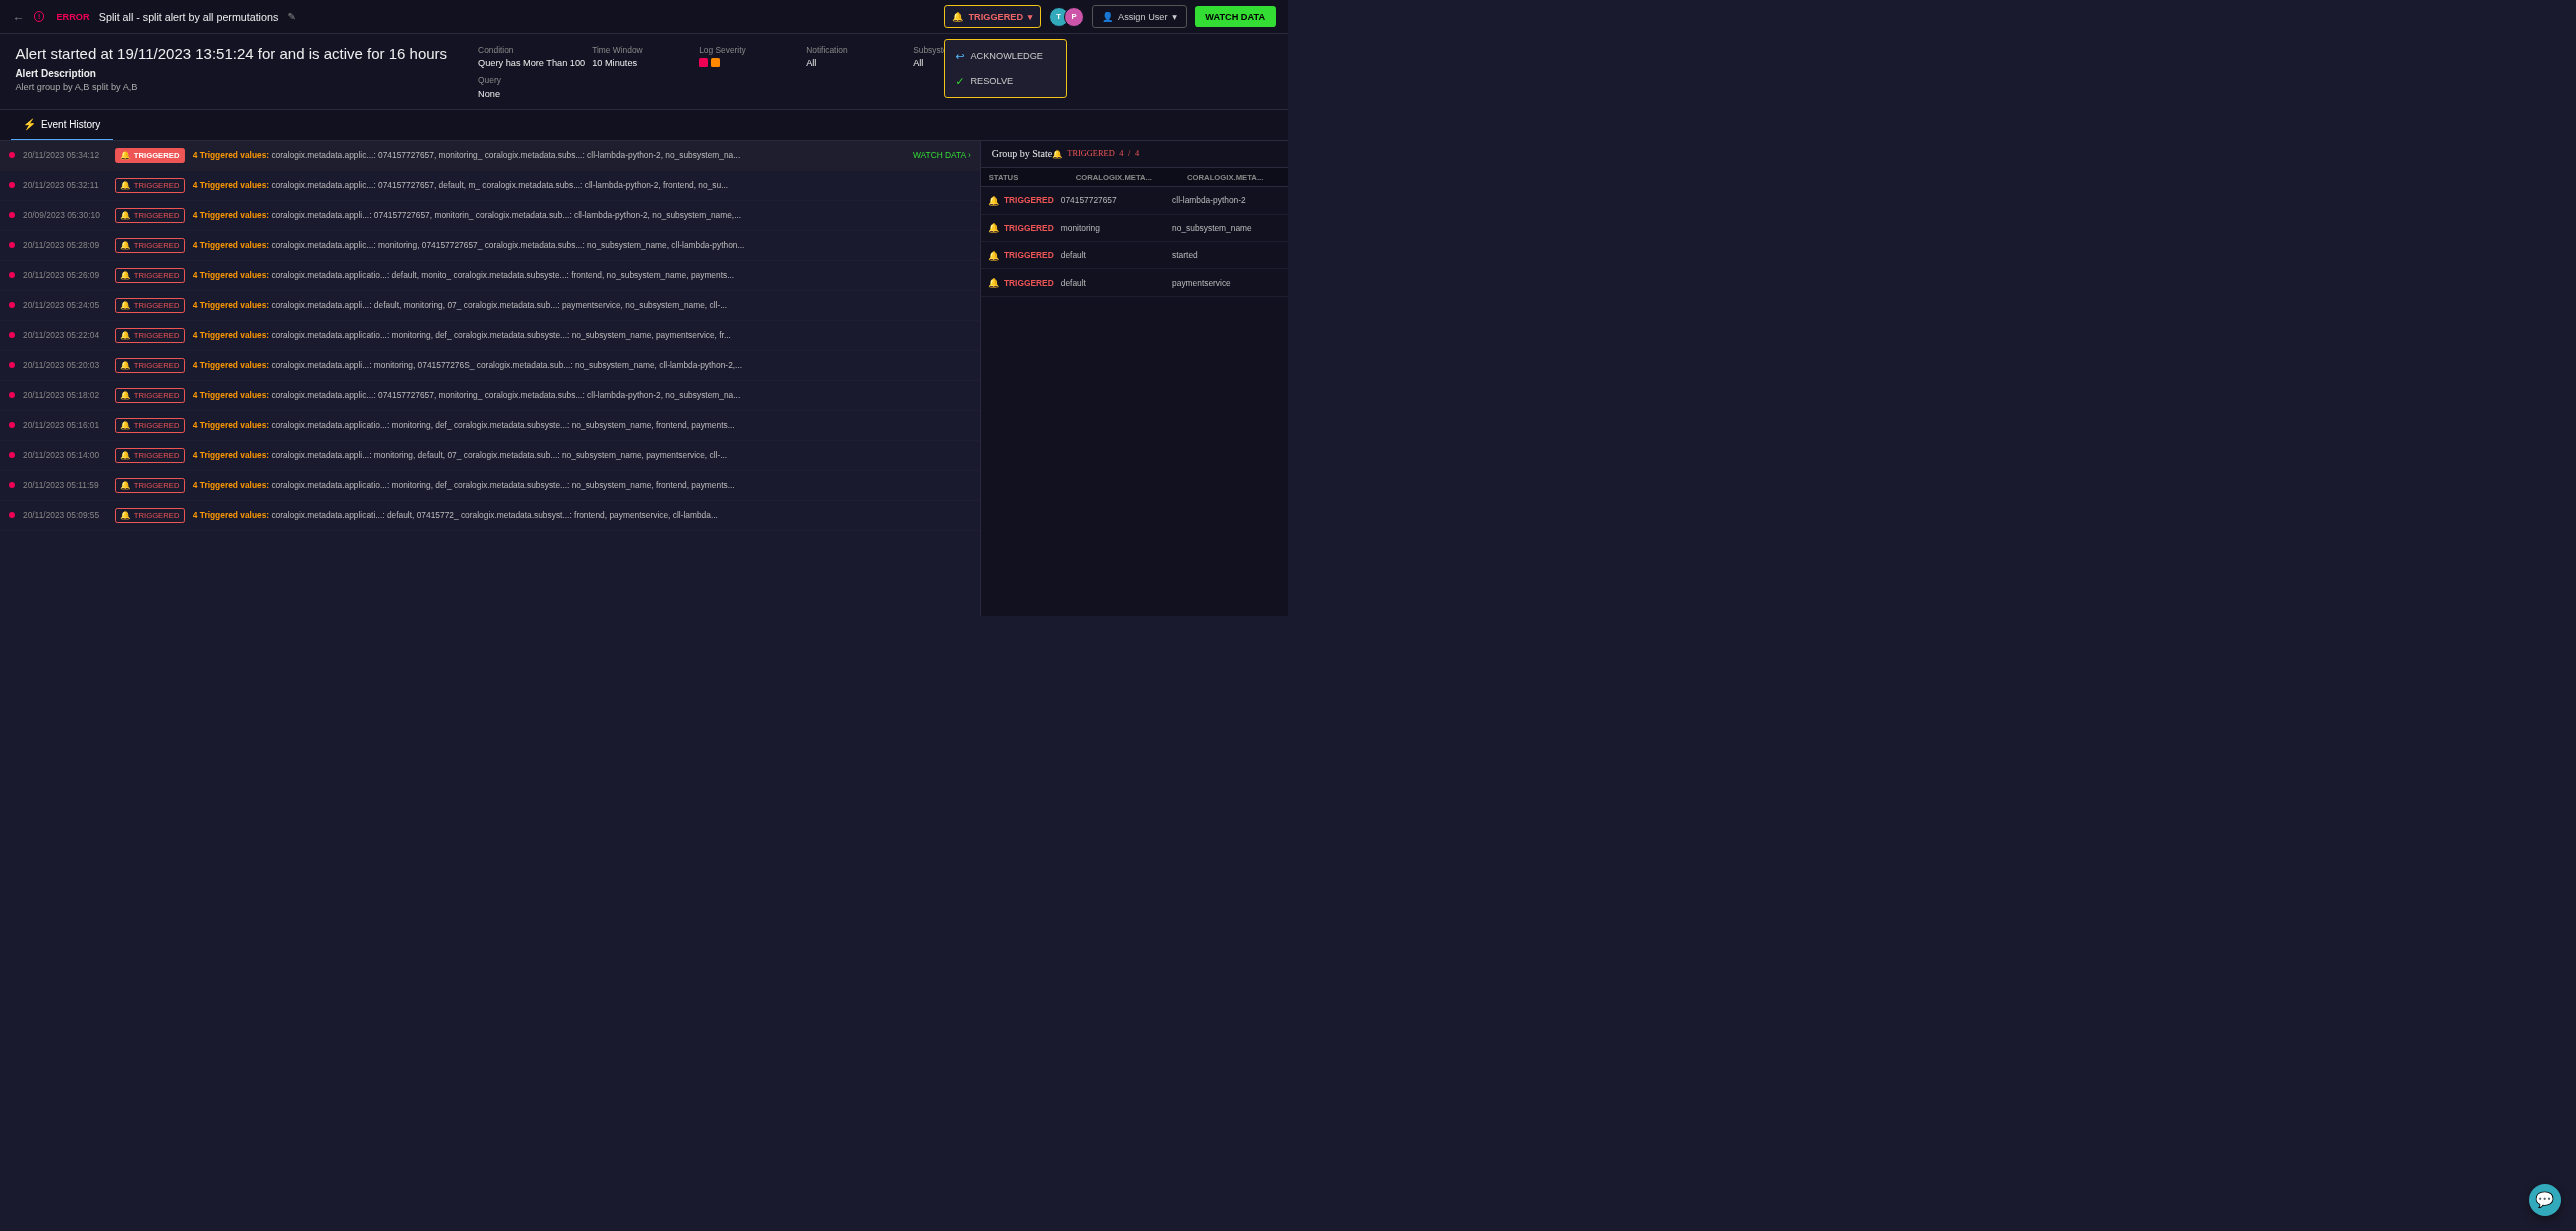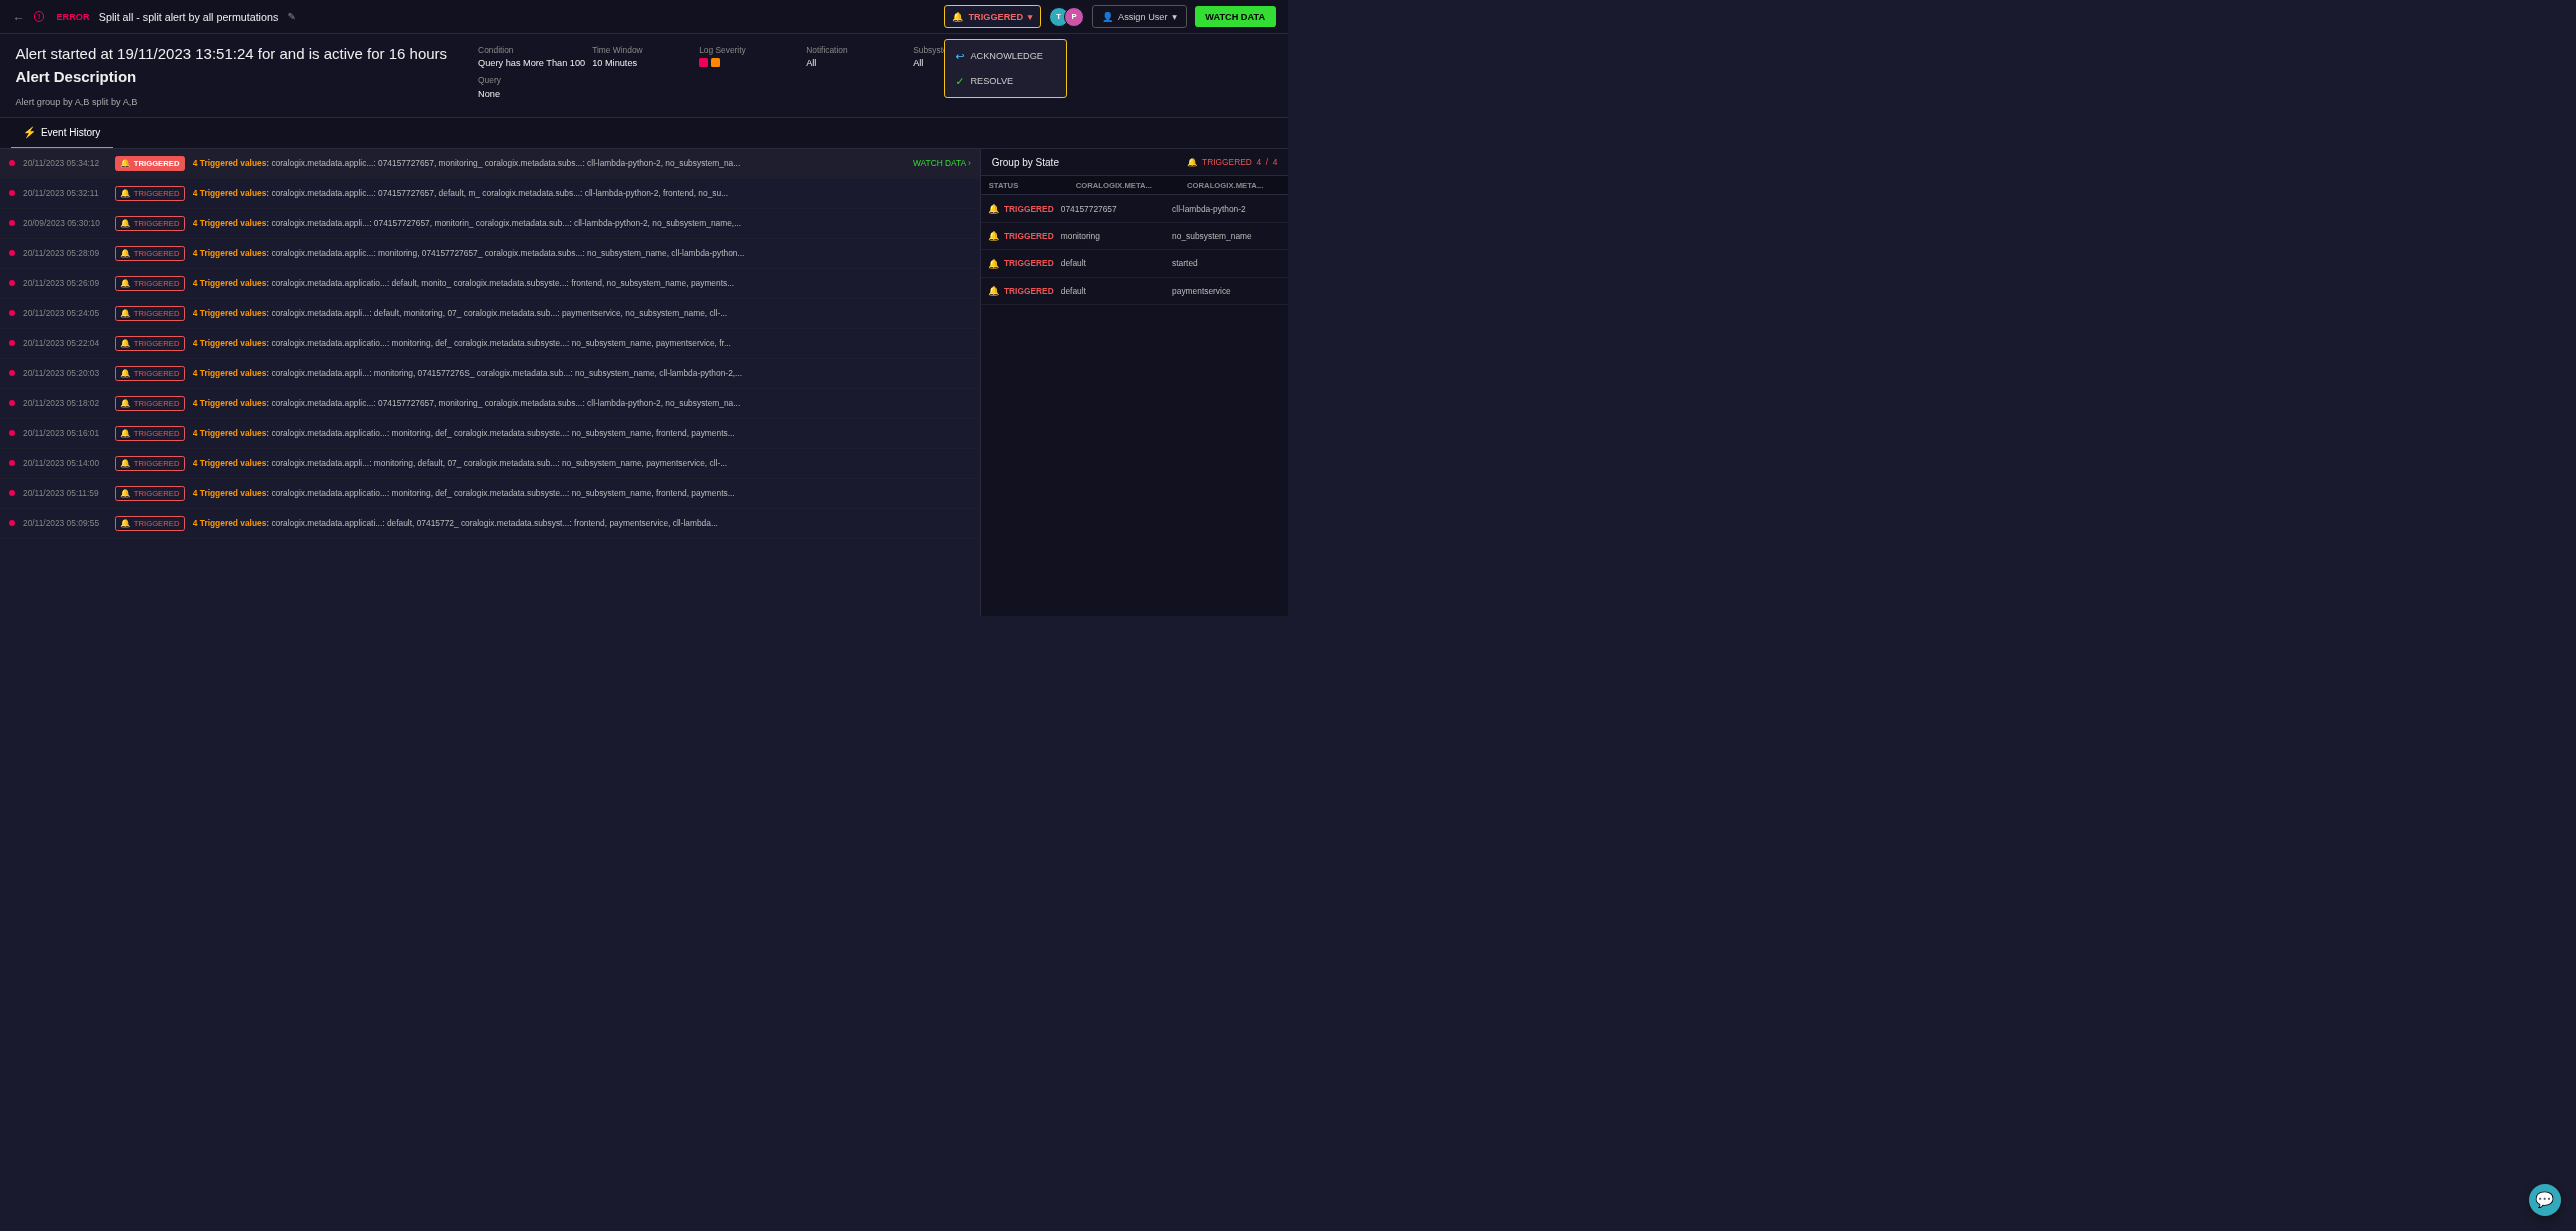--- a/index.html
+++ b/index.html
@@ -139,21 +139,21 @@
       display: flex;
       gap: 31px;
     }
     .alert-timing {
       color: #bbb;
       font-size: 15px;
       flex: 1;
     }
     .alert-timing span { color: #eee; }
     .alert-desc { margin-top: 6.1px; }
-    .alert-desc-title { color: #eee; font-size: 15px; font-weight: bold; margin-bottom: 12px; }
+    .alert-desc-title { color: #eee; font-size: 10px; font-weight: bold; margin-bottom: 3px; }
     .alert-desc-text { color: #aaa; font-size: 9.2px; }
 
     .alert-meta {
       display: flex;
       gap: 7px;
       flex: 2;
     }
     .meta-col { min-width: 100px; }
     .meta-label { color: #888; font-size: 8.4px; margin-bottom: 3.1px; }
     .meta-value { color: #eee; font-size: 9.2px; }
@@ -245,22 +245,22 @@
     
     .group-panel {
       width: 307px;
       background: #111120;
       overflow-y: auto;
     }
     .group-header {
       padding: 7.7px 10.7px;
       display: flex;
       align-items: center;
-      justify-content: space-between;
       border-bottom: 0.8px solid #2a2a3e;
+      font-family: Liberation Serif, serif;
     }
     .group-title { color: #eee; font-size: 10px; font-weight: 500; }
     .triggered-count {
       display: flex; align-items: center; gap: 4.6px;
       font-size: 8.4px; color: #e55;
     }
     .group-table-header {
       display: flex;
       background: #0d0d1a;
       padding: 4.6px 7.7px;

